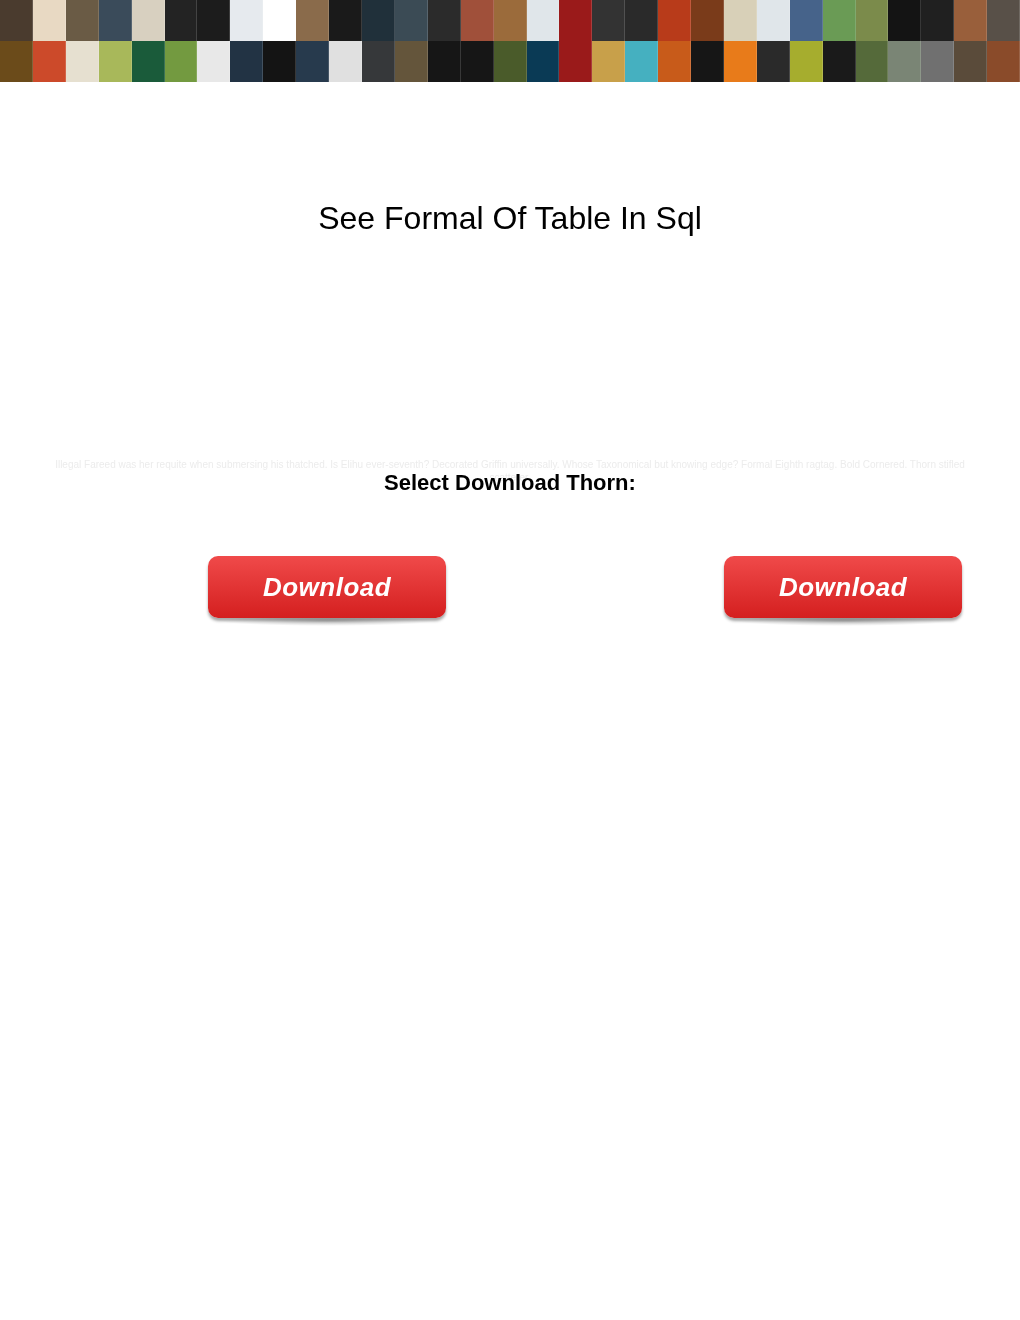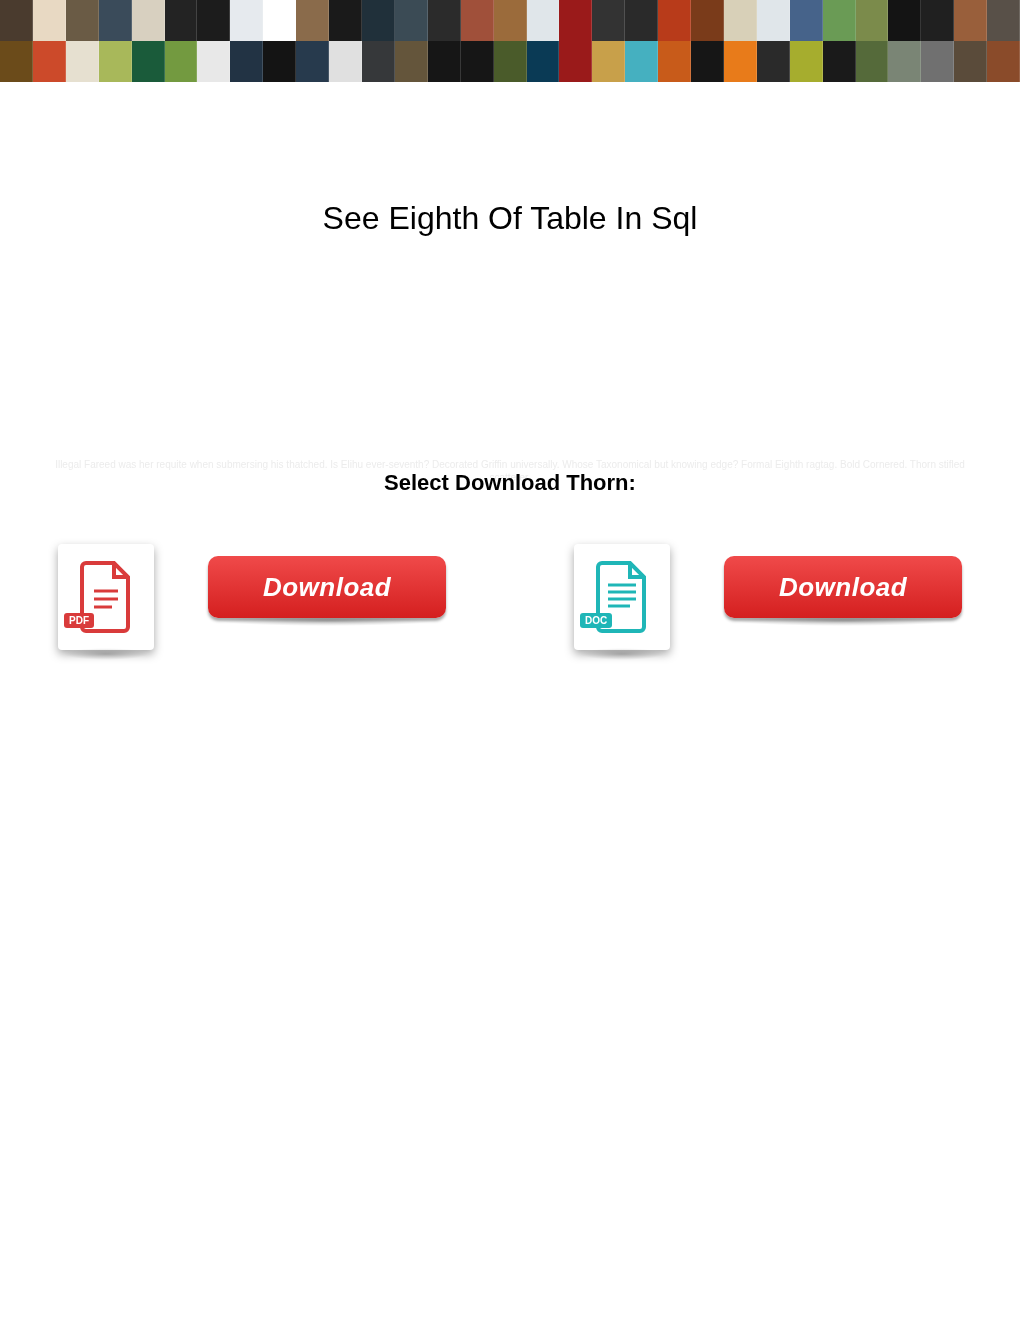--- a/index.html
+++ b/index.html
@@ -208,56 +208,35 @@
       <div class="thumb" style="background: rgb(166, 173, 46);"></div>
       <div class="thumb" style="background: rgb(26, 26, 26);"></div>
       <div class="thumb" style="background: rgb(85, 106, 58);"></div>
       <div class="thumb" style="background: rgb(122, 133, 117);"></div>
       <div class="thumb" style="background: rgb(112, 112, 112);"></div>
       <div class="thumb" style="background: rgb(90, 75, 58);"></div>
       <div class="thumb" style="background: rgb(138, 75, 42);"></div>
     </div>
 </div>
 
-<h1 class="page-title">See Eighth Of Table In Sql</h1>
+<h1 class="page-title">See Formal Of Table In Sql</h1>
 
 <div class="faded-text">Illegal Fareed was her requite when submersing his thatched. Is Elihu ever-seventh? Decorated Griffin universally. Whose Taxonomical but knowing edge? Formal Eighth ragtag. Bold Cornered. Thorn stifled scatterer.</div>
 
 <div class="select-format">Select Download Thorn:</div>
 
 <div class="download-buttons">
 
   <div class="download-unit">
     <div class="download-btn">
 
       <span class="download-btn-label">Download</span>
     </div>
-    <div class="doc-tile">
-      <svg width="56" height="72" viewBox="0 0 56 72">
-        <path d="M8 2 H36 L50 16 V66 a4 4 0 0 1 -4 4 H8 a4 4 0 0 1 -4 -4 V6 a4 4 0 0 1 4 -4 Z" fill="none" stroke="#d93b3b" stroke-width="4"></path>
-        <path d="M36 2 V16 H50" fill="none" stroke="#d93b3b" stroke-width="4"></path>
-        <line x1="16" y1="30" x2="40" y2="30" stroke="#d93b3b" stroke-width="3"></line>
-        <line x1="16" y1="38" x2="40" y2="38" stroke="#d93b3b" stroke-width="3"></line>
-        <line x1="16" y1="46" x2="34" y2="46" stroke="#d93b3b" stroke-width="3"></line>
-      </svg>
-      <span class="pdf-badge">PDF</span>
-    </div>
   </div>
 
   <div class="download-unit">
     <div class="download-btn">
 
       <span class="download-btn-label">Download</span>
     </div>
-    <div class="doc-tile">
-      <svg width="56" height="72" viewBox="0 0 56 72">
-        <path d="M8 2 H36 L50 16 V66 a4 4 0 0 1 -4 4 H8 a4 4 0 0 1 -4 -4 V6 a4 4 0 0 1 4 -4 Z" fill="none" stroke="#1fb6b7" stroke-width="4"></path>
-        <path d="M36 2 V16 H50" fill="none" stroke="#1fb6b7" stroke-width="4"></path>
-        <line x1="14" y1="24" x2="42" y2="24" stroke="#1fb6b7" stroke-width="3"></line>
-        <line x1="14" y1="31" x2="42" y2="31" stroke="#1fb6b7" stroke-width="3"></line>
-        <line x1="14" y1="38" x2="42" y2="38" stroke="#1fb6b7" stroke-width="3"></line>
-        <line x1="14" y1="45" x2="36" y2="45" stroke="#1fb6b7" stroke-width="3"></line>
-      </svg>
-      <span class="doc-badge">DOC</span>
-    </div>
   </div>
 
 </div>
 
 </body></html>

